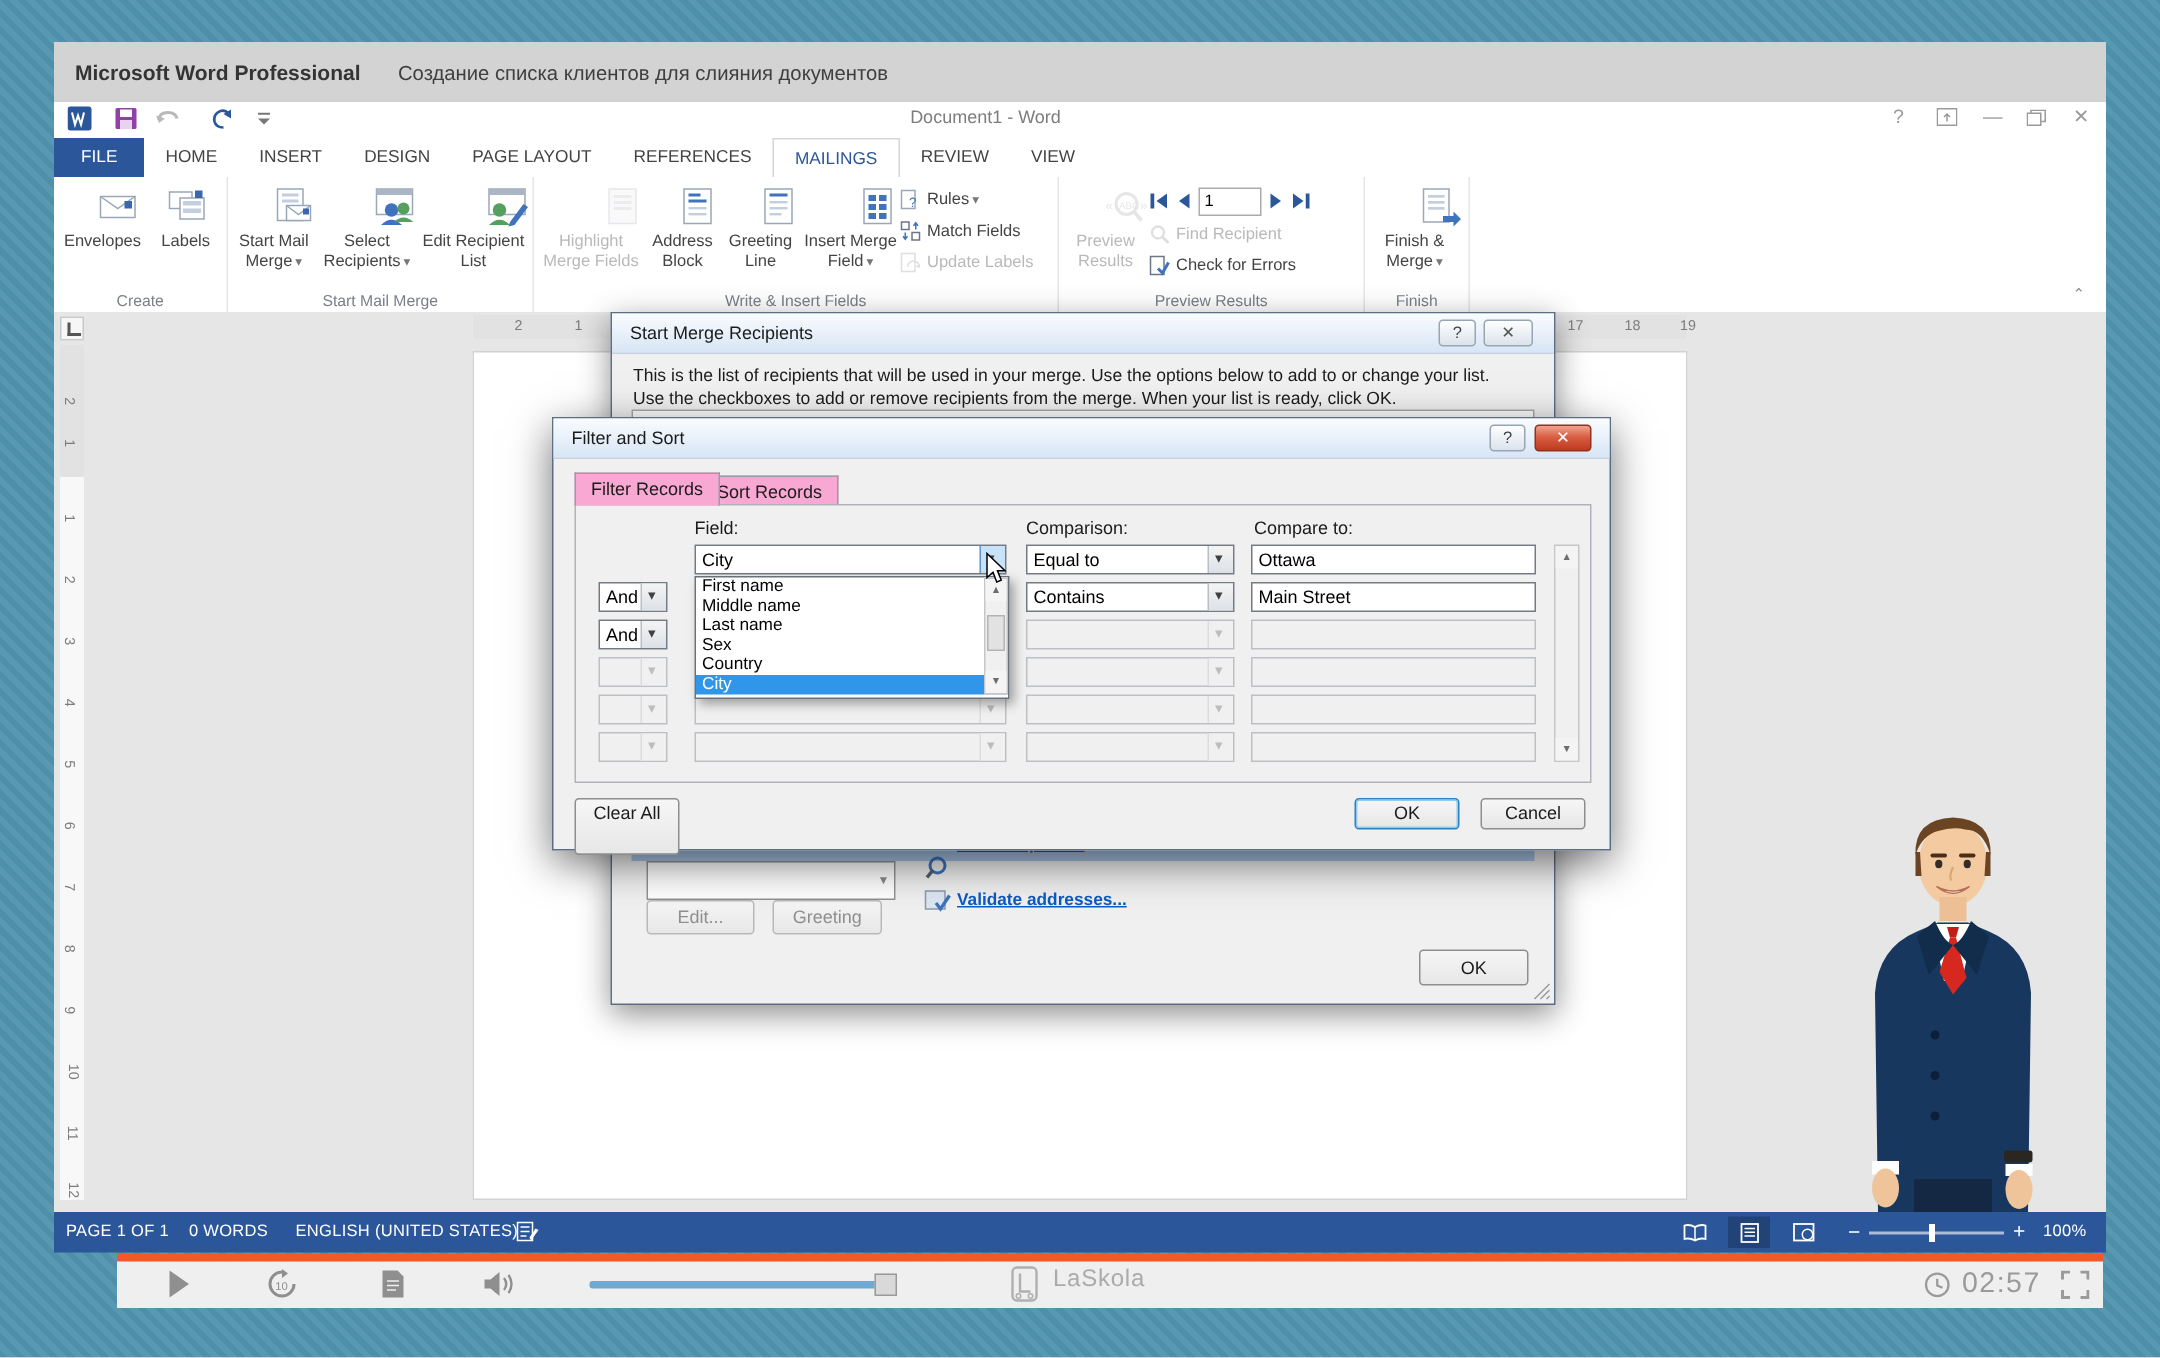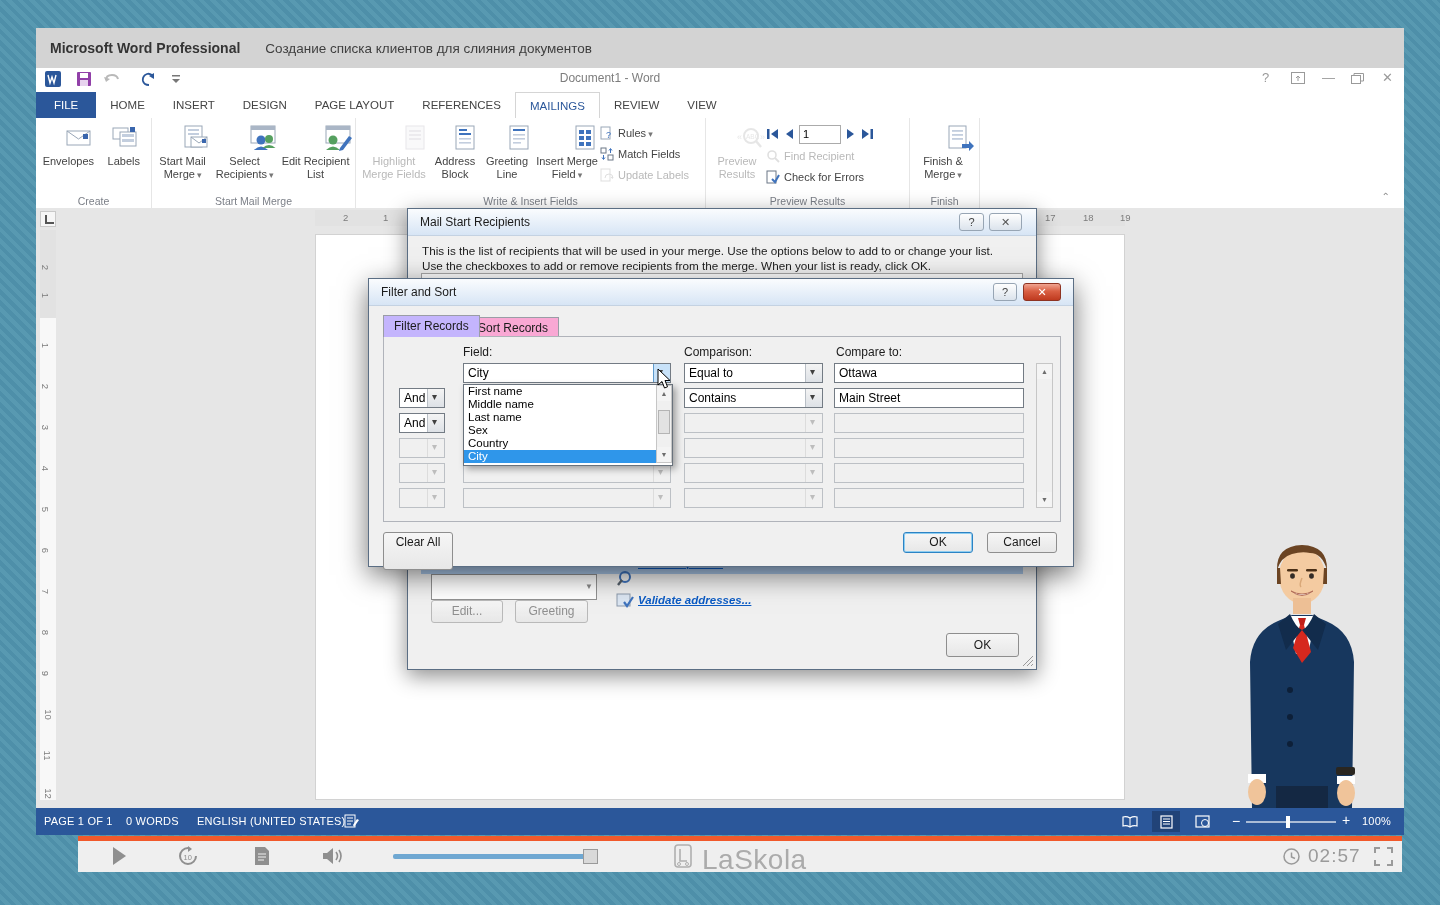--- a/index.html
+++ b/index.html
@@ -8,24 +8,24 @@
     background:repeating-linear-gradient(45deg,#4e8fa9 0 4px,#5899b1 4px 8px);}
   .abs{position:absolute;}
   
   .vid-header{left:36px;top:28px;width:1368px;height:40px;background:#d3d3d3;display:flex;align-items:center;box-sizing:border-box;padding-left:14px;gap:16px;}
   .vid-header .t1{font-weight:bold;color:#343434;font-size:14px;}
   .vid-header .t2{color:#3f3f3f;font-size:13.5px;margin-left:9px;}
   .player{left:78px;top:841px;width:1324px;height:31px;background:#efefef;z-index:45;}
   .progress{left:78px;top:836px;width:1324px;height:5px;background:#f1592a;z-index:45;}
   .pico{position:absolute;top:5px;}
   .ptime{color:#9a9a9a;font-size:19px;letter-spacing:1px;}
-  .brand-text{color:#ababab;font-size:28px;font-weight:300;letter-spacing:.5px;}
+  .brand-text{color:#ababab;font-size:16px;font-weight:300;letter-spacing:.5px;}
   
   .word-win{left:36px;top:68px;width:1368px;height:740px;background:#ffffff;}
-  .doc-title{left:36px;top:71px;width:1148px;text-align:center;color:#7d7d7d;font-size:12px;}
+  .doc-title{left:36px;top:71px;width:1148px;text-align:center;color:#7d7d7d;font-size:12px;padding-left:47px;}
   .win-ctl{color:#9a9a9a;font-size:13px;top:70px;}
   .signin{color:#444;font-size:12px;}
   .tabrow{left:36px;top:92px;width:1368px;height:26px;background:#fff;display:flex;align-items:stretch;}
   .ftab{background:#2b579a;color:#fff;font-size:11.5px;display:flex;align-items:center;padding:0 18px;}
   .tab{color:#444;font-size:11.5px;display:flex;align-items:center;padding:0 14px;}
   .tab.active{color:#2b579a;border:1px solid #d5d5d5;border-bottom:none;background:#fff;}
   
   .ribbon{left:36px;top:118px;width:1368px;height:90px;background:#fff;border-bottom:1px solid #dde1e6;display:flex;}
   .rgroup{position:relative;border-right:1px solid #e6e6e6;height:100%;box-sizing:border-box;padding:2px 2px 14px 2px;display:flex;align-items:flex-start;}
   .glabel{position:absolute;bottom:1px;left:0;right:0;text-align:center;font-size:10.5px;color:#7b7f87;}
@@ -50,21 +50,21 @@
   .vruler .marg{position:absolute;left:0;width:16px;top:0;height:88px;background:#e2e2e2;}
   .vnum{position:absolute;font-size:9.5px;color:#7c7c7c;left:3px;transform:rotate(90deg);}
   .page{left:315px;top:234px;width:810px;height:566px;background:#fff;border:1px solid #d2d2d2;box-sizing:border-box;}
   
   .dlg{position:absolute;background:#f0f0f0;border:1px solid #5b6e84;}
   .dlg-tb{position:absolute;left:0;top:0;right:0;height:26px;background:linear-gradient(#fafcfe,#d7e5f5);border-bottom:1px solid #c4d2e2;}
   .dlg-title{position:absolute;left:12px;top:6px;font-size:12px;color:#1b1b1b;}
   .winbtn{position:absolute;top:4px;height:18px;border:1px solid #97a5b4;border-radius:3px;background:linear-gradient(#fefefe,#dbe3ec);color:#444;font-size:11px;text-align:center;line-height:16px;box-sizing:border-box;}
   .winbtn.red{background:linear-gradient(#f0a491,#d95f43 45%,#bf3a1f);border-color:#8e3322;color:#fff;}
   .tabbtn{position:absolute;height:20px;font-size:12px;color:#1b1b1b;background:#f9a8d4;border:1px solid #9a9da6;border-bottom:none;padding:3px 10px 0 10px;box-sizing:border-box;}
-  .tabbtn.active{background:#c4b5fd;height:22px;z-index:3;}
+  .tabbtn.active{background:#f9a8d4;height:22px;z-index:3;}
   .panel{position:absolute;border:1px solid #b0b3ba;background:#f0f0f0;}
   .flabel{position:absolute;font-size:12px;color:#1b1b1b;}
   .combo{position:absolute;height:20px;background:#fff;border:1px solid #737b84;box-sizing:border-box;}
   .combo .txt{position:absolute;left:4px;top:2px;right:18px;font-size:12px;color:#000;white-space:nowrap;overflow:hidden;}
   .combo .ab{position:absolute;right:0;top:0;bottom:0;width:16px;background:linear-gradient(#f4f4f4,#dde1e6);border-left:1px solid #b9bfc6;}
   .combo .ab::after{content:"▾";position:absolute;left:4px;top:2px;font-size:10px;color:#404040;}
   .combo.open .ab{background:#c8e2f9;border-left-color:#5f9bcd;}
   .combo.dis{background:#f0f0f0;border-color:#bcc0c5;}
   .combo.dis .ab{background:#f0f0f0;border-left-color:#dcdcdc;}
   .combo.dis .ab::after{color:#bdbdbd;}
@@ -405,21 +405,21 @@
     <path d="M44 246 L96 246 L96 268 L44 268 Z" fill="#142843"></path>
     <rect x="16" y="234" width="18" height="9" fill="#fff"></rect>
     <ellipse cx="25" cy="252" rx="9" ry="13" fill="#f0c49a"></ellipse>
     <rect x="104" y="227" width="19" height="8" rx="2" fill="#2a2620"></rect>
     <rect x="105" y="236" width="18" height="8" fill="#fff"></rect>
     <ellipse cx="114" cy="253" rx="9" ry="13" fill="#f0c49a"></ellipse>
   </svg>
 
   <div class="dlg" style="left:407px;top:208px;width:628px;height:460px;z-index:40;box-shadow:0 6px 20px rgba(0,0,0,.45);">
     <div class="dlg-tb"></div>
-    <div class="dlg-title">Mail Start Recipients</div>
+    <div class="dlg-title">Start Merge Recipients</div>
     <div class="winbtn" style="left:551px;width:25px;">?</div>
     <div class="winbtn" style="left:581px;width:33px;color:#555;">✕</div>
     <div class="desc" style="left:14px;top:34px;width:600px;">
       <div>This is the list of recipients that will be used in your merge.  Use the options below to add to or change your list.</div>
       <div>Use the checkboxes to add or remove recipients from the merge.  When your list is ready, click OK.</div>
     </div>
     <div style="position:absolute;left:13px;top:64px;width:602px;height:8px;background:#fff;border:1px solid #a8a8a8;box-sizing:border-box;"></div>
     <div style="position:absolute;left:13px;top:356px;width:602px;height:9px;background:#a9c6e8;"></div>
     <div style="position:absolute;left:23px;top:365px;width:166px;height:26px;background:#fff;border:1px solid #919191;box-sizing:border-box;">
       <span style="position:absolute;right:3px;top:7px;font-size:8px;color:#8a8a8a;">▼</span>
@@ -428,21 +428,21 @@
     <div class="btn gray" style="left:107px;top:391px;width:73px;height:23px;line-height:21px;">Greeting</div>
     <svg style="position:absolute;left:208px;top:360px;" width="18" height="18">
         <circle cx="9" cy="8" r="5" fill="none" stroke="#3f73bd" stroke-width="2"></circle>
         <path d="M2 16 L6 11" stroke="#55606b" stroke-width="2.4"></path>
       </svg>
     <div class="link" style="left:230px;top:348px;">Find recipient...</div>
     <svg style="position:absolute;left:208px;top:383px;" width="18" height="18">
         <rect x="1" y="2" width="13" height="12" fill="#dce6f2" stroke="#8b99ab"></rect>
         <path d="M8 10 L11 14 L17 5" stroke="#3f73bd" stroke-width="2.2" fill="none"></path>
       </svg>
-    <div class="link" style="left:230px;top:385px;font-style:italic;">Validate addresses...</div>
+    <div class="link" style="left:230px;top:385px;">Validate addresses...</div>
     <div class="btn" style="left:538px;top:424px;width:73px;height:24px;line-height:22px;">OK</div>
     <svg style="position:absolute;right:2px;bottom:2px;" width="12" height="12">
         <path d="M11 1 L1 11 M11 5 L5 11 M11 9 L9 11" stroke="#9a9a9a"></path>
       </svg>
   </div>
 
   <div class="dlg" style="left:368px;top:278px;width:704px;height:287px;z-index:50;box-shadow:0 8px 26px rgba(0,0,0,.55);">
     <div class="dlg-tb"></div>
     <div class="dlg-title">Filter and Sort</div>
     <div class="winbtn" style="left:624px;width:24px;">?</div>

